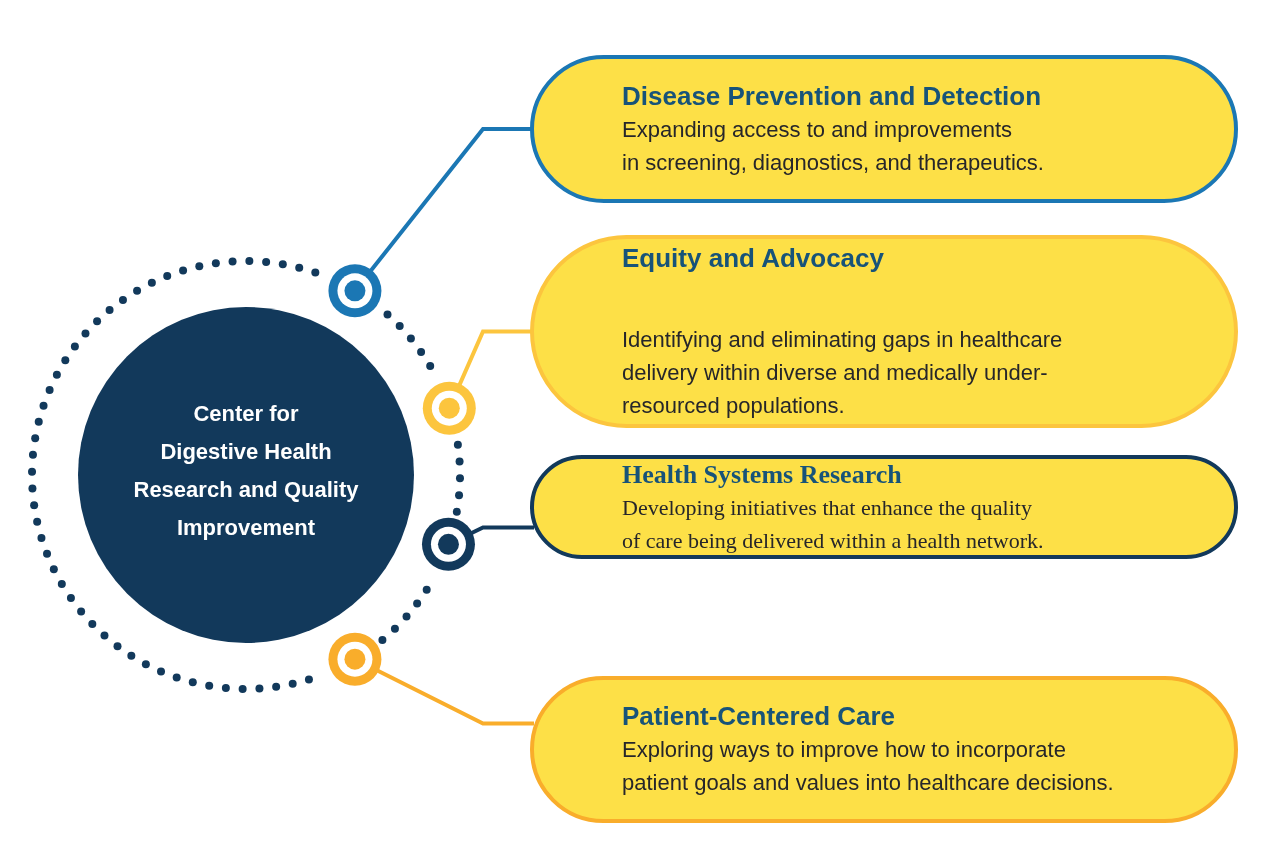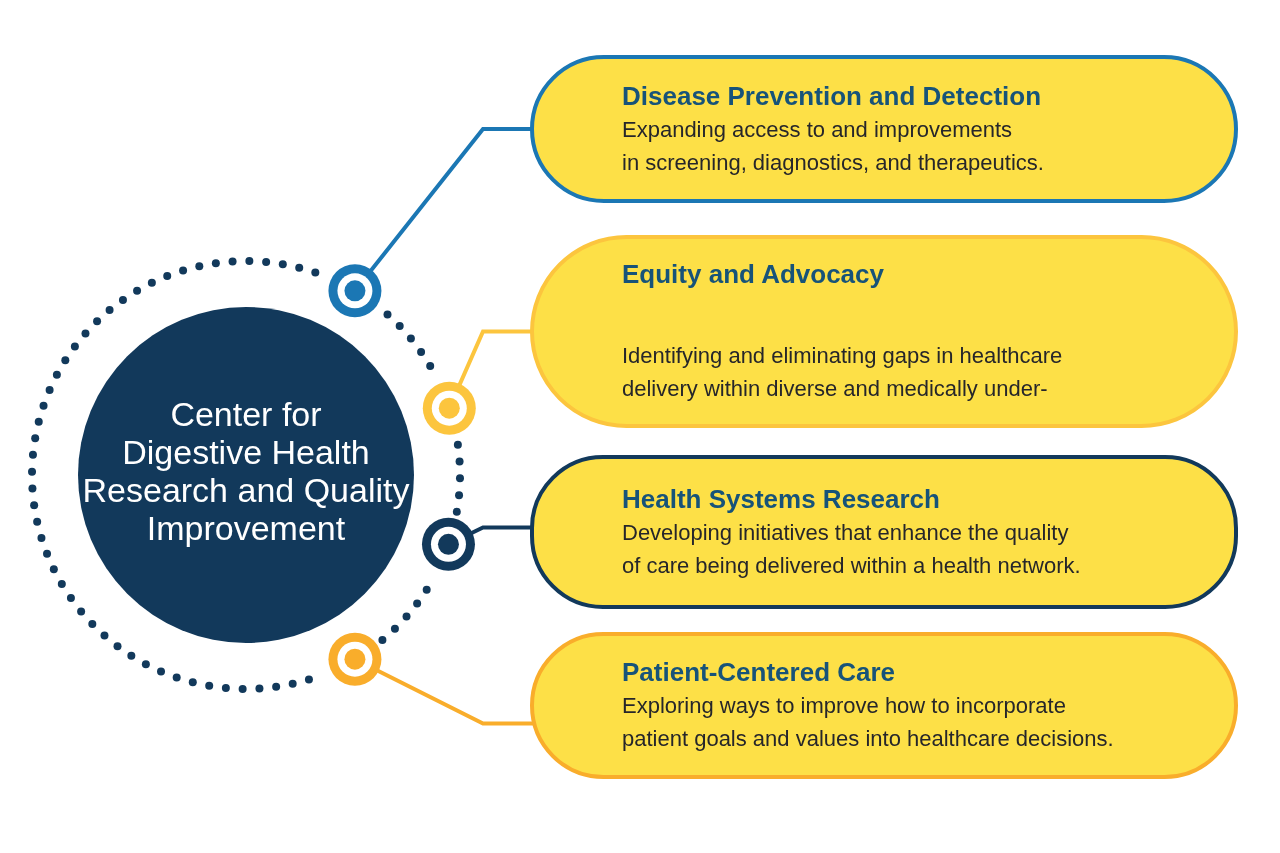--- a/index.html
+++ b/index.html
@@ -12,22 +12,22 @@
   }
   #diagram-svg{position:absolute;left:0;top:0;z-index:1;}
   .center-circle{
     position:absolute;left:78px;top:307px;width:336px;height:336px;
     border-radius:50%;
     z-index:2;
     display:flex;align-items:center;justify-content:center;
   }
   .center-text{
     text-align:center;
-    font-weight:normal;
-    font-size:34px;line-height:38px;
+    font-weight:bold;
+    font-size:22px;line-height:38px;
     margin-top:-8px;
   }
   .center-text span{display:block;}
   .card{
     position:absolute;left:530px;width:708px;
     box-sizing:border-box;
     border:4px solid #000;
     background:#fde047;
     z-index:2;
     display:flex;flex-direction:column;justify-content:center;
@@ -157,32 +157,33 @@
       <span class="bline">Expanding access to and improvements</span>
       <span class="bline">in screening, diagnostics, and therapeutics.</span>
     </div>
   </div>
 
   <div class="card" id="card-1" style="top: 235px; height: 193px; border-radius: 97px; border-color: rgb(252, 197, 62); gap: 48px;">
     <div class="card-title" style="color: rgb(23, 83, 121);">Equity and Advocacy</div>
     <div class="card-body" style="color: rgb(38, 38, 42);">
       <span class="bline">Identifying and eliminating gaps in healthcare</span>
       <span class="bline">delivery within diverse and medically under-</span>
+      <span class="bline">resourced populations.</span>
     </div>
   </div>
 
-  <div class="card" id="card-2" style="top: 455px; height: 154px; border-radius: 73px; border-color: rgb(18, 57, 91);">
+  <div class="card" id="card-2" style="top: 455px; height: 104px; border-radius: 73px; border-color: rgb(18, 57, 91); font-family: Liberation Serif, serif;">
     <div class="card-title" style="color: rgb(23, 83, 121);">Health Systems Research</div>
     <div class="card-body" style="color: rgb(38, 38, 42);">
       <span class="bline">Developing initiatives that enhance the quality</span>
       <span class="bline">of care being delivered within a health network.</span>
     </div>
   </div>
 
-  <div class="card" id="card-3" style="top: 632px; height: 147px; border-radius: 74px; border-color: rgb(249, 173, 43);">
+  <div class="card" id="card-3" style="top: 676px; height: 147px; border-radius: 74px; border-color: rgb(249, 173, 43);">
     <div class="card-title" style="color: rgb(23, 83, 121);">Patient-Centered Care</div>
     <div class="card-body" style="color: rgb(38, 38, 42);">
       <span class="bline">Exploring ways to improve how to incorporate</span>
       <span class="bline">patient goals and values into healthcare decisions.</span>
     </div>
   </div>
 
 </div>
 
 </body></html>

